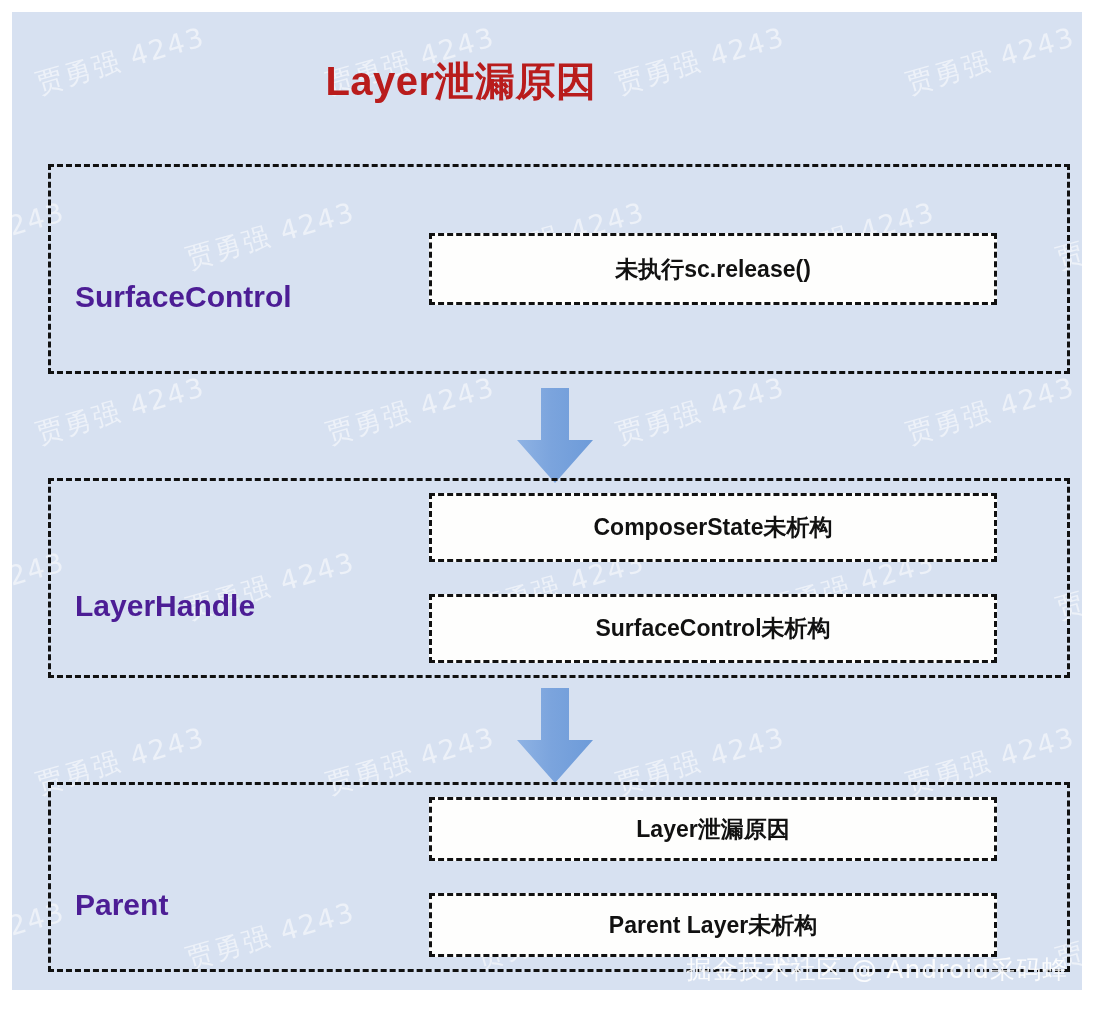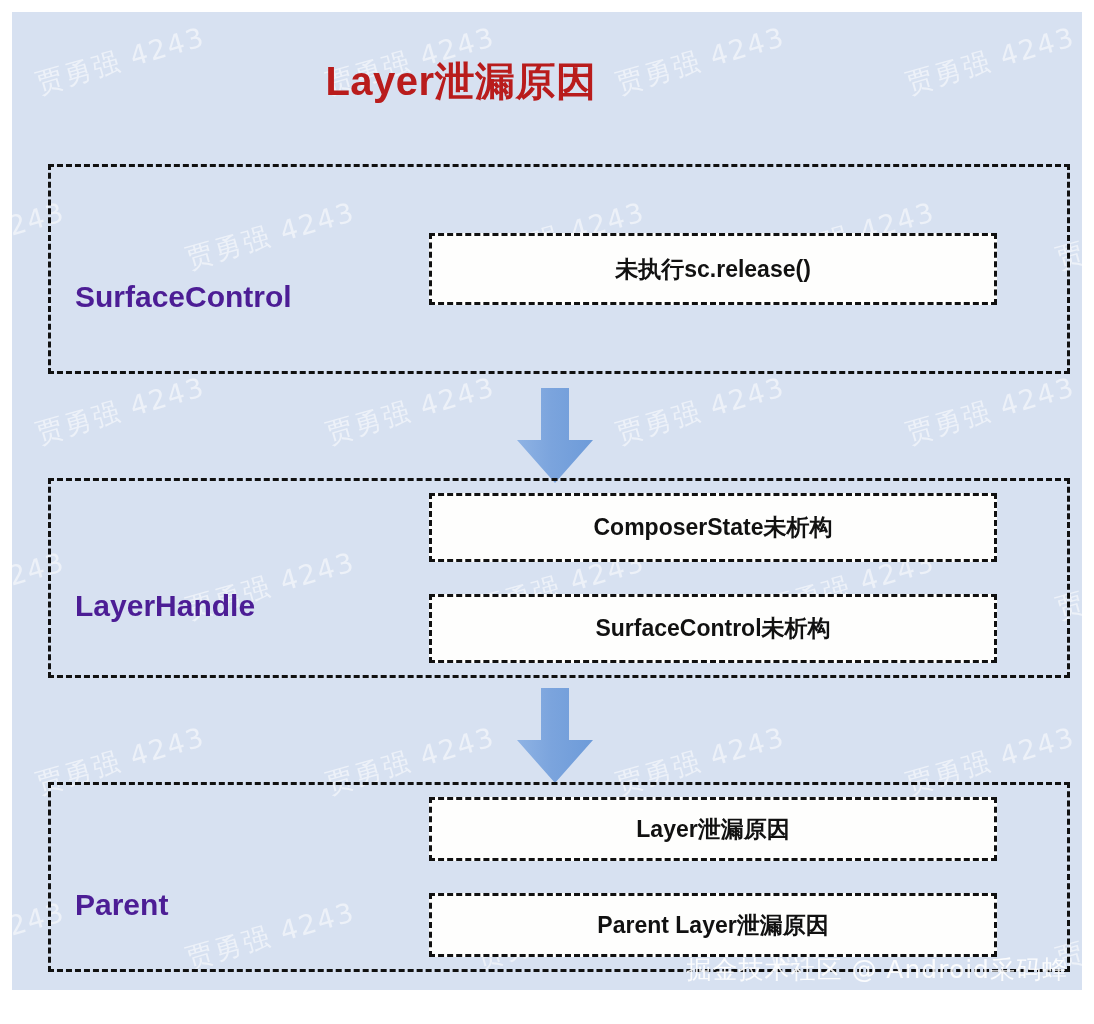--- a/index.html
+++ b/index.html
@@ -210,19 +210,19 @@
         </linearGradient>
       </defs>
       <polygon points="31,0 59,0 59,52 83,52 45,95 7,52 31,52" fill="url(#arrowGrad2)"></polygon>
     </svg>
   </div>
 
   <div class="group" id="group-layer">
     <div class="group-label">Parent</div>
     <div class="group-items">
       <div class="item-box">Layer泄漏原因</div>
-      <div class="item-box">Parent Layer泄漏原因</div>
+      <div class="item-box">Parent Layer未析构</div>
     </div>
   </div>
 
   <div id="footer-credit">掘金技术社区 @ Android采码蜂</div>
 
 </div>
 
 </body></html>

